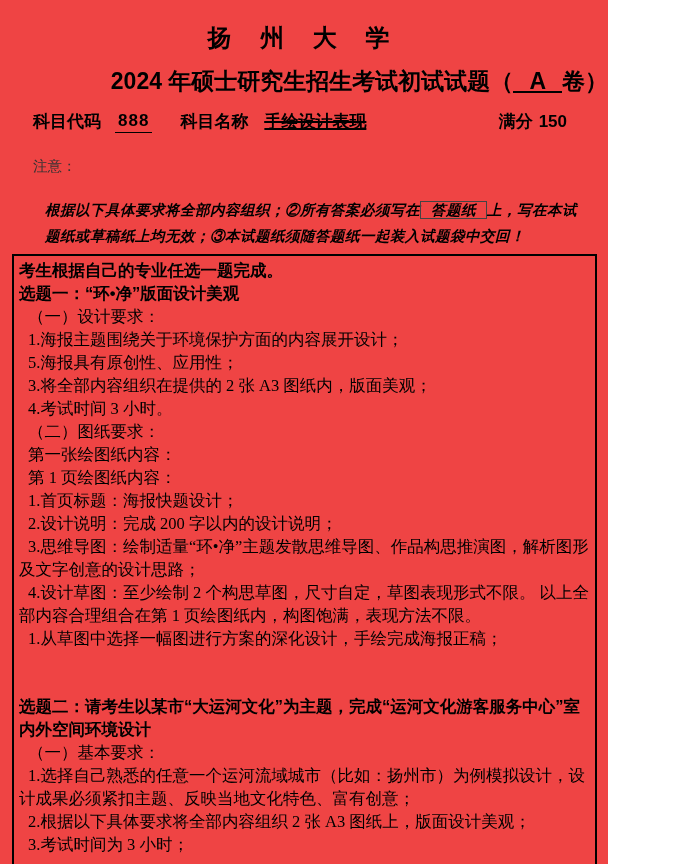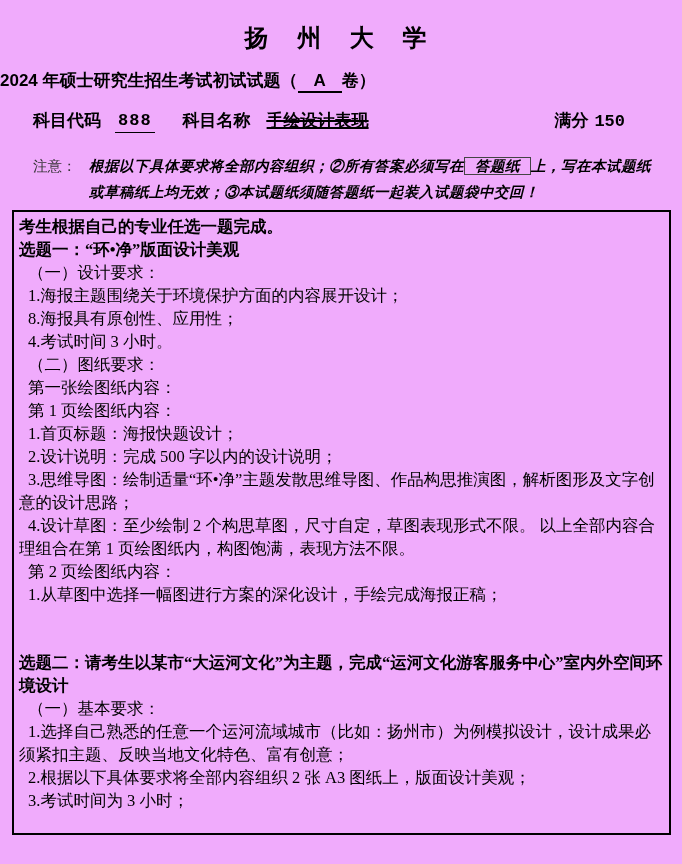--- a/index.html
+++ b/index.html
@@ -3,82 +3,83 @@
 <meta charset="utf-8">
 <style>
   html, body {
     margin: 0;
     padding: 0;
     background: #ffffff;
     color: #000000;
   }
   .page {
     position: relative;
-    width: 682px;
+    width: 608px;
     height: 864px;
-    background: #f0abfc;
+    background: #ef4444;
     overflow: hidden;
     font-family: "Liberation Serif", serif;
   }
   .university-title {
     margin: 0;
     padding-top: 25px;
     text-align: center;
     font-family: "Liberation Sans", sans-serif;
     font-weight: bold;
     font-size: 24px;
     letter-spacing: 11px;
     line-height: 26px;
   }
   .exam-title {
     margin: 18px 0 0 0;
-    text-align: left;
+    text-align: right;
     font-family: "Liberation Sans", sans-serif;
     font-weight: bold;
-    font-size: 17px;
+    font-size: 23px;
     line-height: 24px;
   }
   .paper-letter-blank {
     display: inline-block;
     border-bottom: 2px solid #000;
     padding: 0 16px;
     line-height: 20px;
   }
   .meta-row {
     display: flex;
     align-items: flex-end;
     margin: 17px 33px 0 33px;
-    font-family: Liberation Mono, monospace;
+    font-family: Liberation Sans, sans-serif;
     font-weight: bold;
     font-size: 17px;
     line-height: 22px;
   }
   .subject-code {
     margin-left: 14px;
     border-bottom: 1.5px solid #000;
     padding: 0 3px;
     letter-spacing: 1px;
   }
   .subject-name-label { margin-left: 28px; }
   .subject-name {
     margin-left: 16px;
     text-decoration: underline line-through;
     text-decoration-thickness: 1.5px;
   }
   .full-score {
     margin-left: auto;
-    margin-right: 24px;
+    margin-right: 8px;
     white-space: nowrap;
   }
   .full-score .num { margin-left: 6px; }
   .notice {
     display: flex;
     margin: 20px 30px 0 33px;
     font-size: 14.5px;
     line-height: 26px;
+    flex-direction: column;
   }
   .notice-label {
     flex: 0 0 44px;
     color: #333;
     font-family: "Liberation Serif", serif;
     font-weight: normal;
   }
   .notice-body {
     flex: 1;
     margin-left: 12px;
@@ -99,21 +100,21 @@
     min-height: 625px;
     box-sizing: border-box;
     font-size: 16.5px;
     line-height: 23px;
   }
   .question-box p {
     margin: 0;
     padding: 0;
   }
   .bold-head {
-    font-family: Liberation Serif, serif;
+    font-family: Liberation Sans, sans-serif;
     font-weight: bold;
   }
   .item { text-indent: 9px; }
   .topic2-title { margin-top: 45px !important; }
 </style>
 </head>
 <body>
 
 <div class="page">
 
@@ -139,30 +140,30 @@
       <span>根据以下具体要求将全部内容组织；②所有答案必须写在</span><span class="boxed-word">答题纸</span><span>上，写在本试题纸或草稿纸上均无效；③本试题纸须随答题纸一起装入试题袋中交回！</span>
     </span>
   </div>
 
   <div class="question-box">
     <p class="bold-head">考生根据自己的专业任选一题完成。</p>
 
     <p class="bold-head">选题一：“环•净”版面设计美观</p>
     <p class="item">（一）设计要求：</p>
     <p class="item">1.海报主题围绕关于环境保护方面的内容展开设计；</p>
-    <p class="item">8.海报具有原创性、应用性；</p>
+    <p class="item">5.海报具有原创性、应用性；</p>
+    <p class="item">3.将全部内容组织在提供的 2 张 A3 图纸内，版面美观；</p>
     <p class="item">4.考试时间 3 小时。</p>
     <p class="item">（二）图纸要求：</p>
     <p class="item">第一张绘图纸内容：</p>
     <p class="item">第 1 页绘图纸内容：</p>
     <p class="item">1.首页标题：海报快题设计；</p>
-    <p class="item">2.设计说明：完成 500 字以内的设计说明；</p>
+    <p class="item">2.设计说明：完成 200 字以内的设计说明；</p>
     <p class="item">3.思维导图：绘制适量“环•净”主题发散思维导图、作品构思推演图，解析图形及文字创意的设计思路；</p>
     <p class="item">4.设计草图：至少绘制 2 个构思草图，尺寸自定，草图表现形式不限。 以上全部内容合理组合在第 1 页绘图纸内，构图饱满，表现方法不限。</p>
-    <p class="item">第 2 页绘图纸内容：</p>
     <p class="item">1.从草图中选择一幅图进行方案的深化设计，手绘完成海报正稿；</p>
 
     <p class="bold-head topic2-title">选题二：请考生以某市“大运河文化”为主题，完成“运河文化游客服务中心”室内外空间环境设计</p>
     <p class="item">（一）基本要求：</p>
     <p class="item">1.选择自己熟悉的任意一个运河流域城市（比如：扬州市）为例模拟设计，设计成果必须紧扣主题、反映当地文化特色、富有创意；</p>
     <p class="item">2.根据以下具体要求将全部内容组织 2 张 A3 图纸上，版面设计美观；</p>
     <p class="item">3.考试时间为 3 小时；</p>
 
   </div>
 

